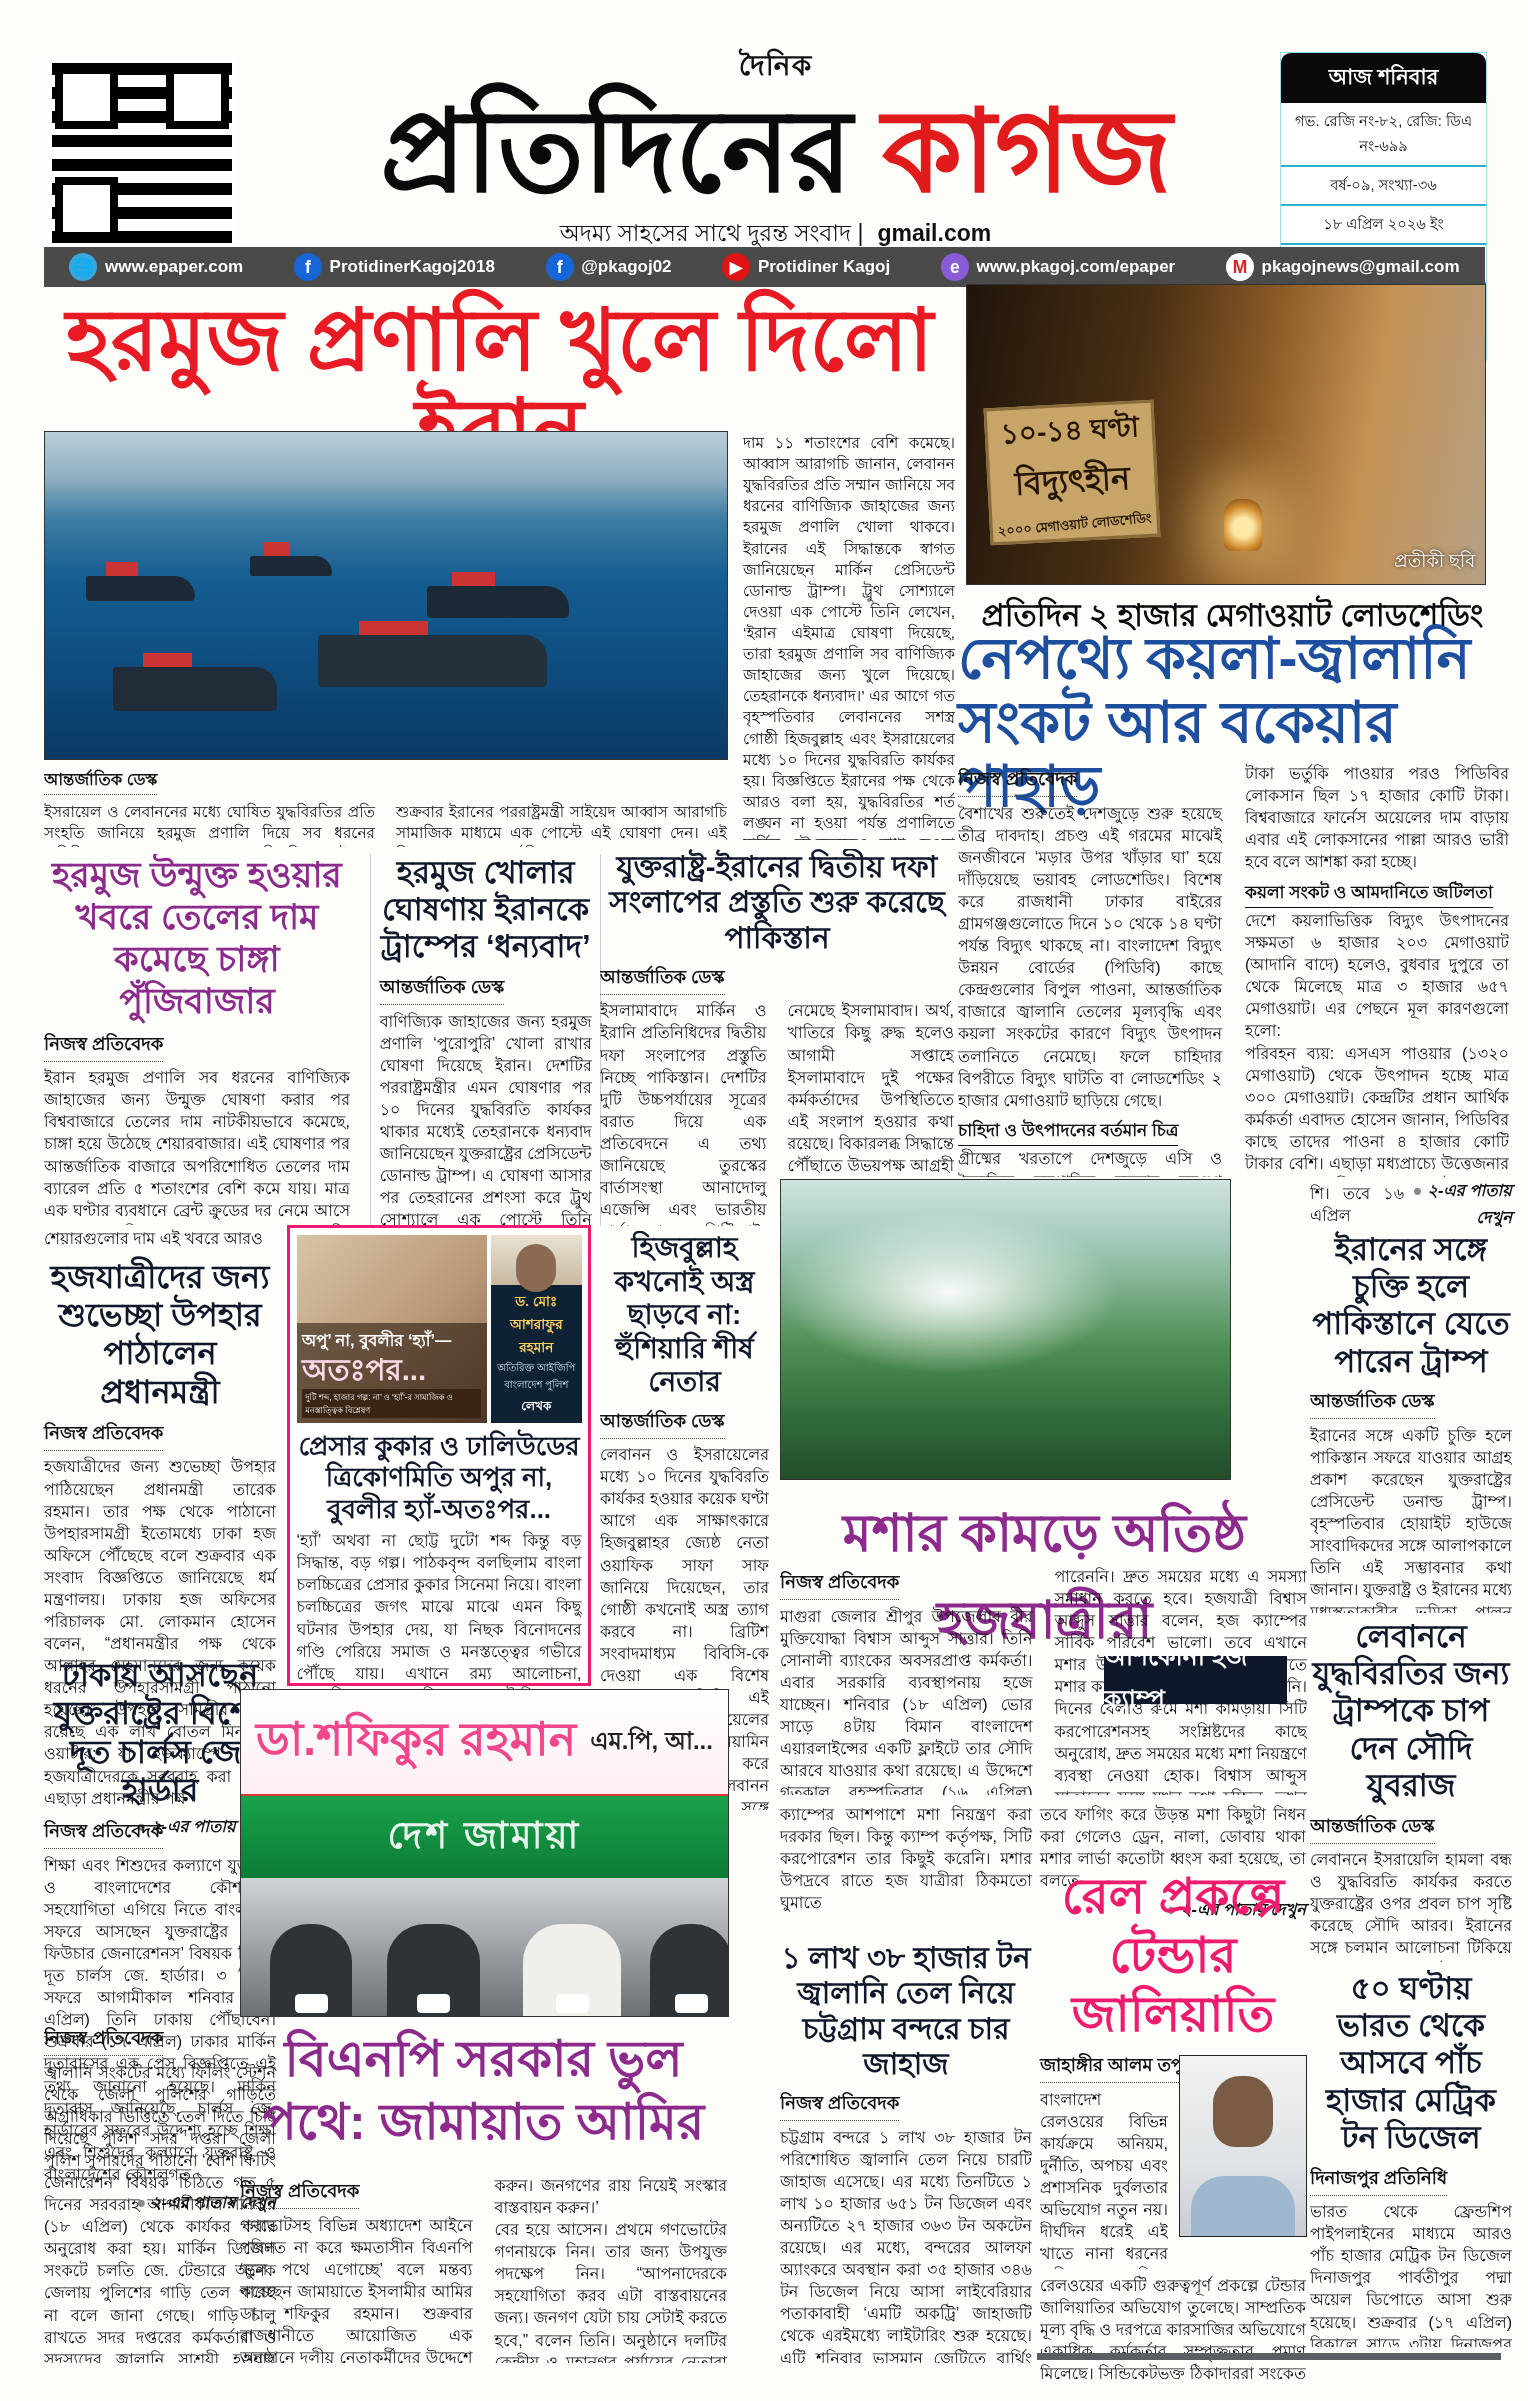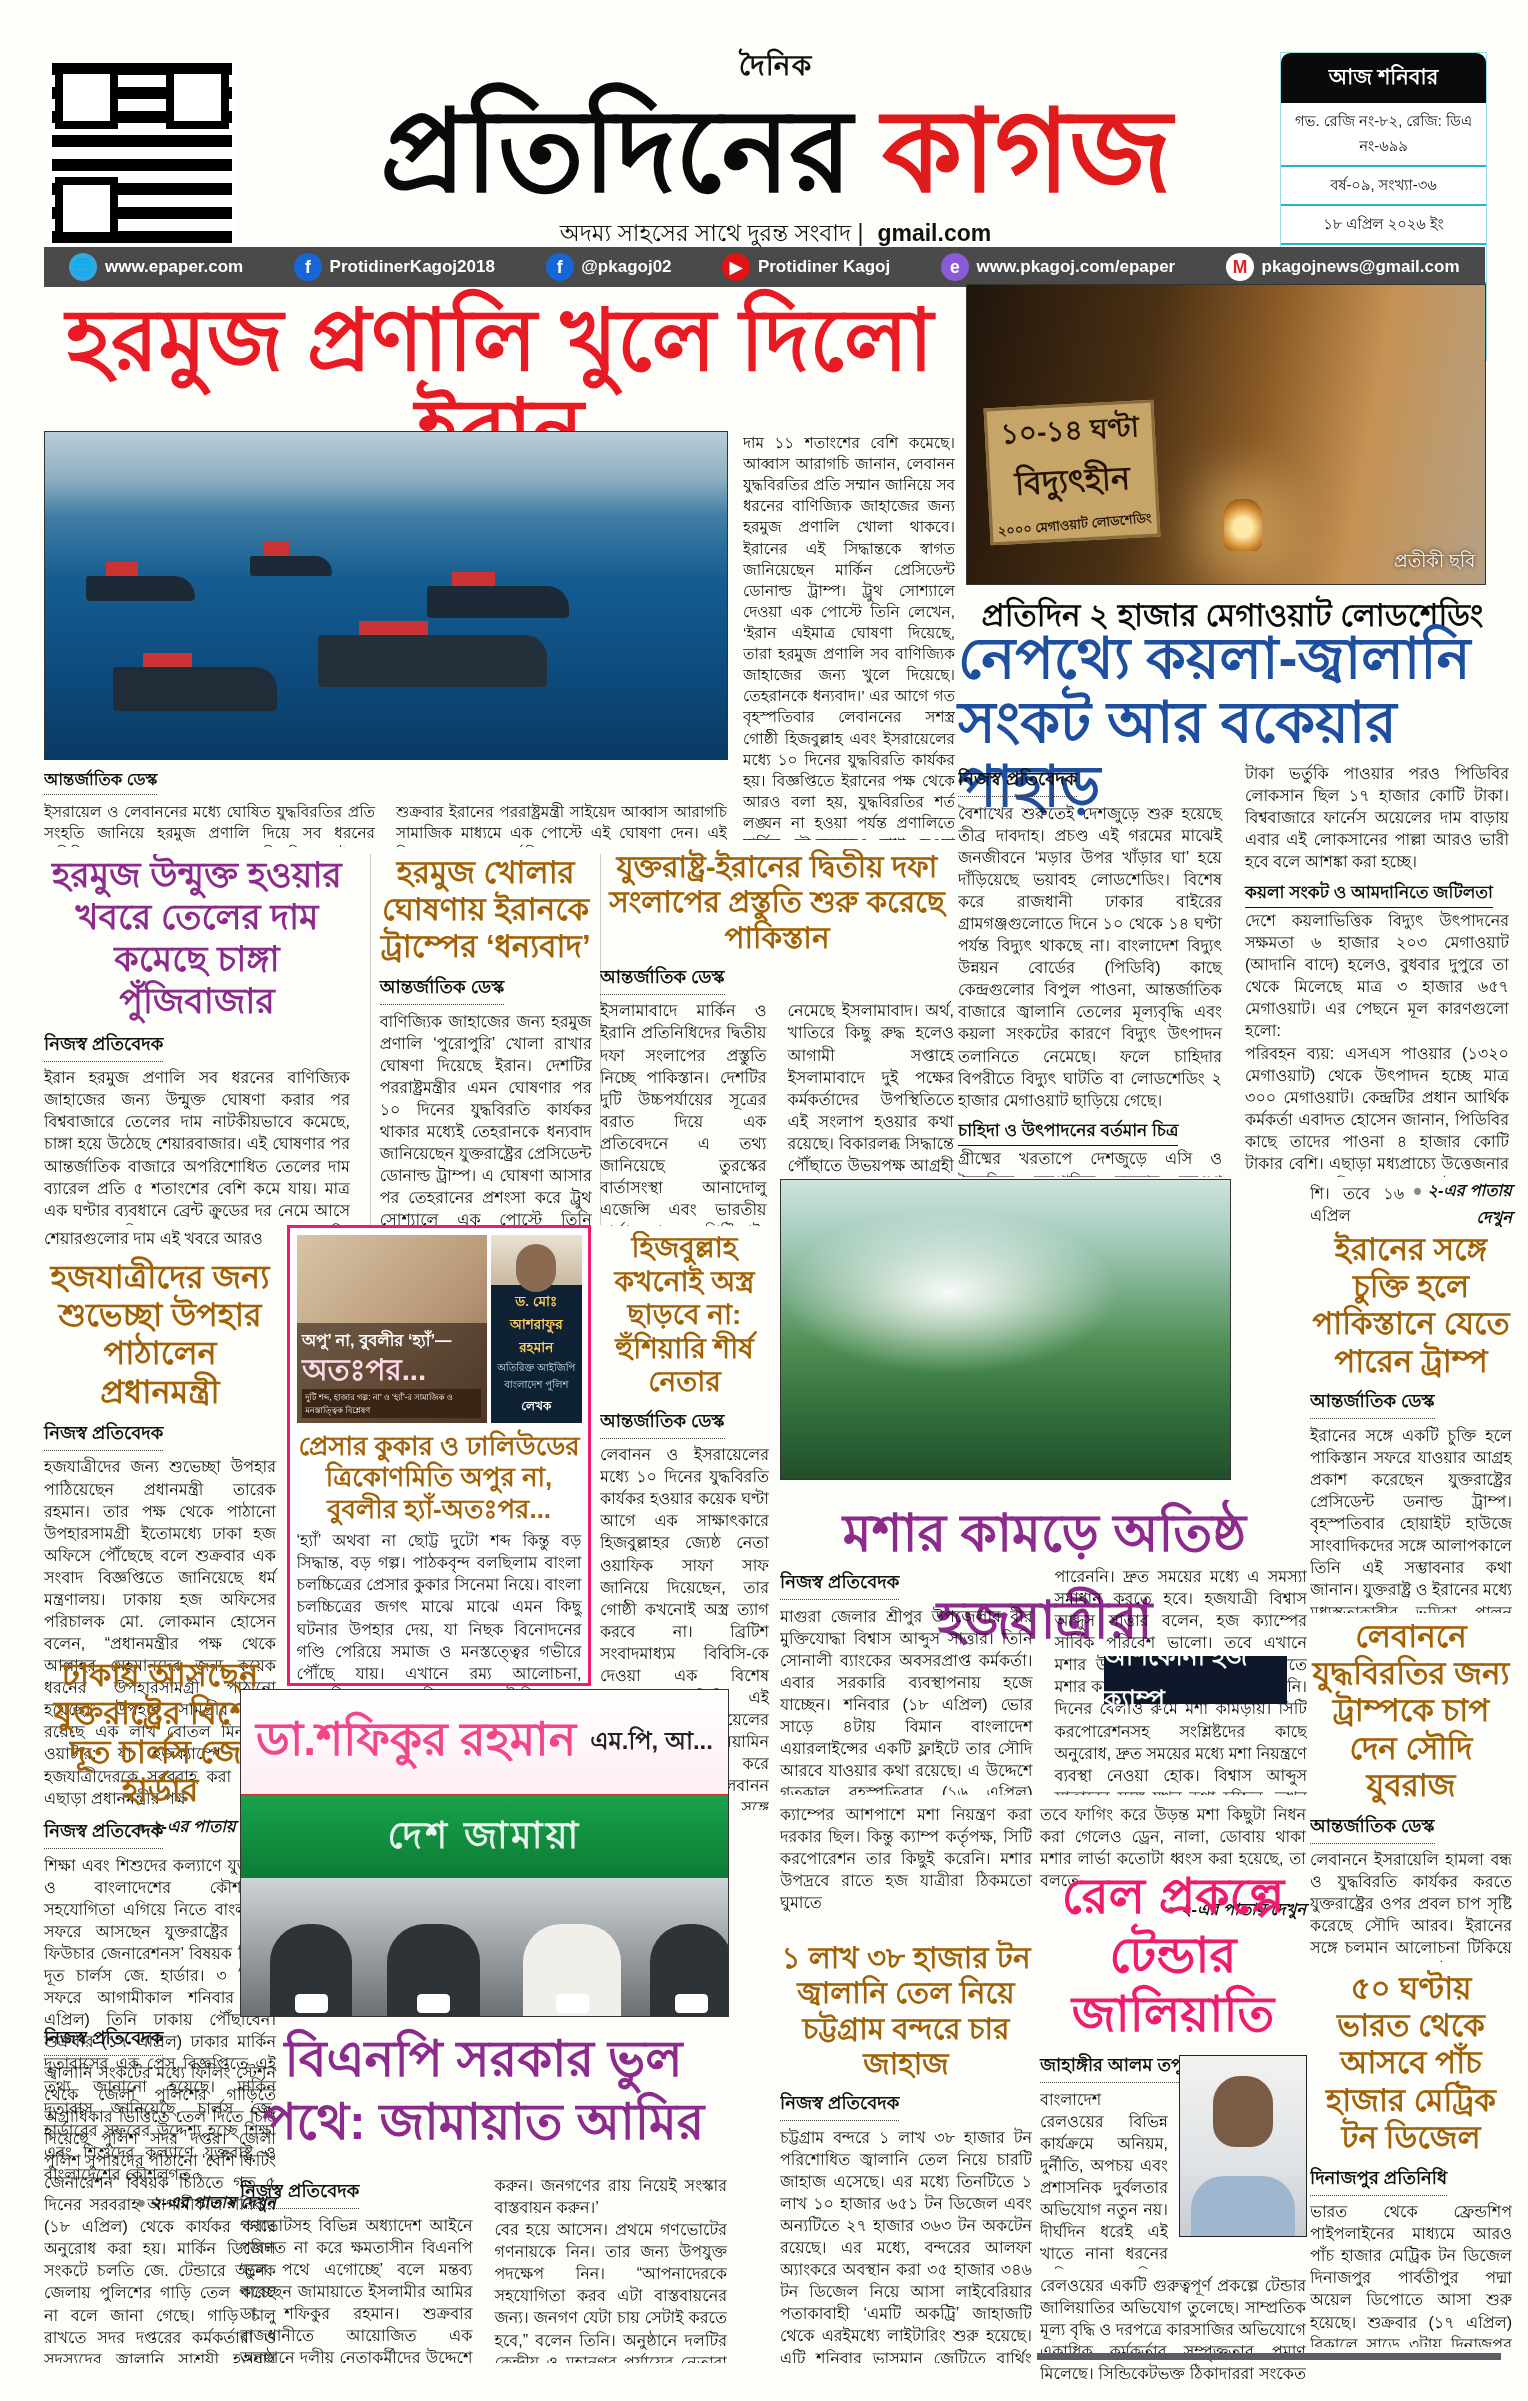--- a/index.html
+++ b/index.html
@@ -30,21 +30,21 @@
           align-items:center;justify-content:space-around;color:#fff;}
   .soc{display:flex;align-items:center;gap:7.6px;font-size:17px;font-weight:bold;}
   .soc .ic{width:28px;height:28px;border-radius:50%;display:flex;align-items:center;justify-content:center;
            font-size:17.5px;font-weight:800;color:#fff;}
   .ic.globe{background:#39a7dc;} .ic.fb{background:#1766d8;} .ic.yt{background:#e01414;}
   .ic.ep{background:#8a5bd6;} .ic.gm{background:#fff;color:#d22;}
   
   .mainhead{left:44px;top:295px;width:911px;text-align:center;color:#e81a24;font-weight:800;
             font-size:86px;line-height:1.05;}
   h3.art{margin:0 0 5.5px 0;text-align:center;font-weight:800;line-height:1.2;}
-  .c-black{color:#a16207;} .c-purple{color:#8d2b8d;} .c-pink{color:#ee1b6e;}
+  .c-black{color:#0f172a;} .c-purple{color:#8d2b8d;} .c-pink{color:#ee1b6e;}
   .byline{font-weight:bold;font-size:18px;border-bottom:1.6px dotted #444;display:inline-block;
           margin:2.2px 0 5.5px 0;}
   .body{font-size:16px;line-height:1.38;text-align:justify;color:#0c0c0c;}
   .cols2{column-count:2;column-gap:21px;}
   .jump{font-size:16.4px;font-weight:bold;font-style:italic;text-align:right;margin-top:4.4px;}
   .jump .dot{color:#8a8a8a;font-style:normal;}
   .subhead{font-weight:800;font-size:17px;margin:5.5px 0 2.2px 0;border-bottom:1.1px solid #111;
            display:inline-block;}
   .frag{font-size:16px;line-height:1.38;text-align:justify;}
   

